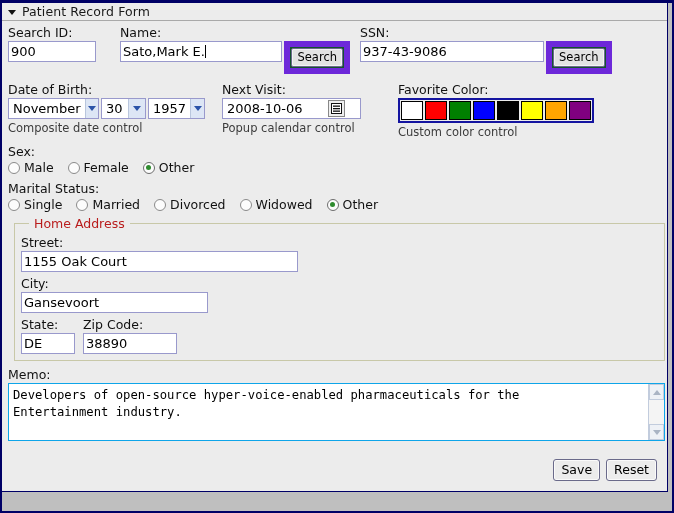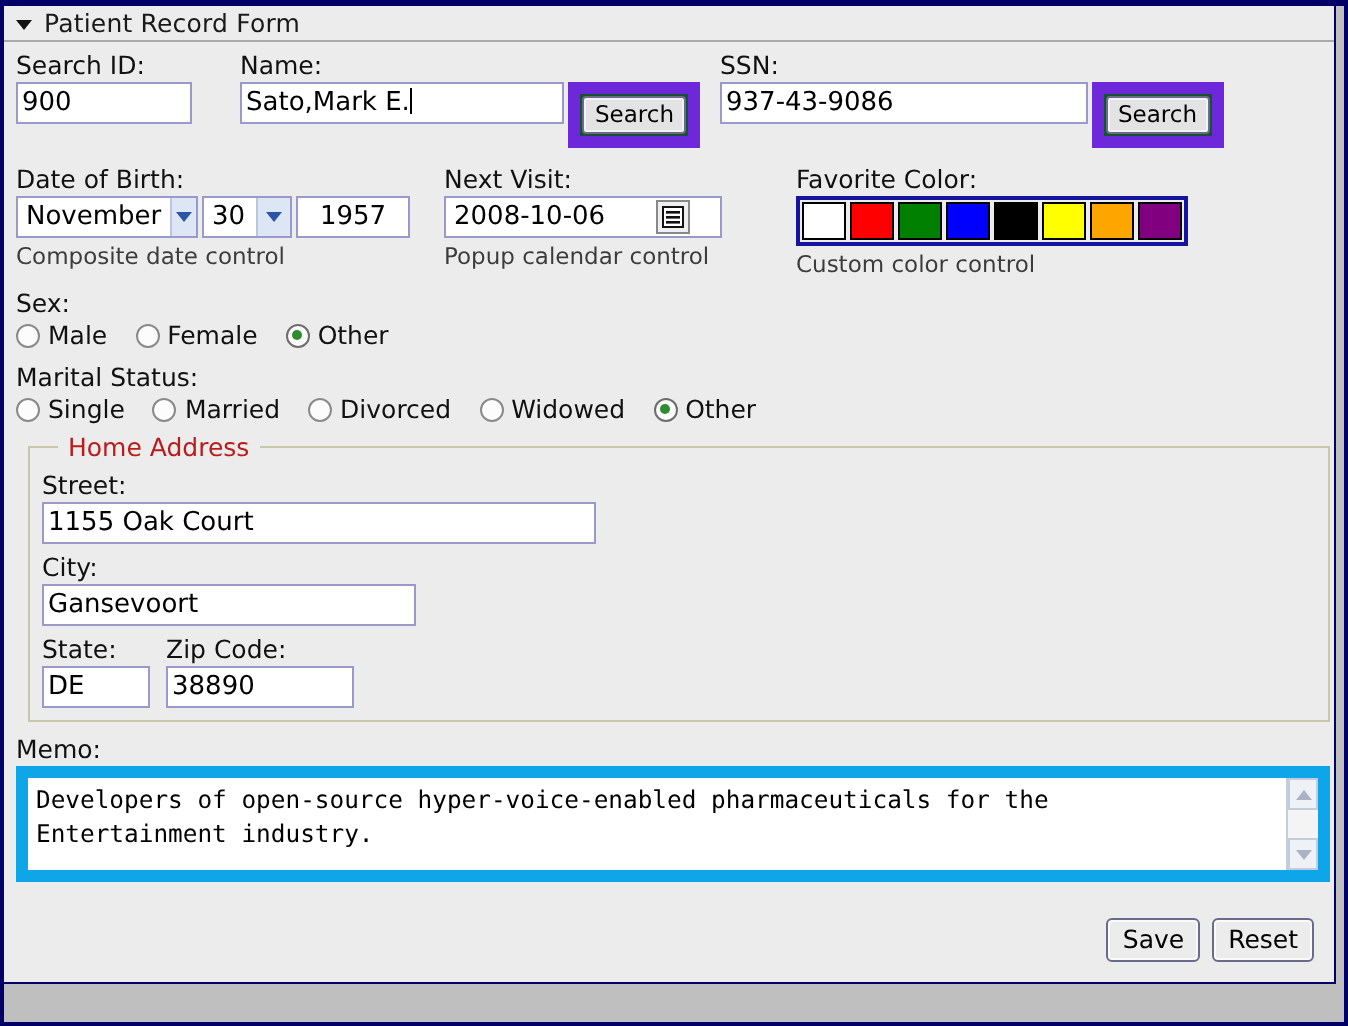--- a/index.html
+++ b/index.html
@@ -213,21 +213,21 @@
   }
   .fs > legend {
     font-size: 12.5px;
     color: #b91c1c;
     padding: 0 5px;
     margin-left: 8px;
   }
   
   .memo-box {
     position: relative;
-    border: 6px solid #0ea5e9;
+    border: 1px solid #0ea5e9;
     background: #fff;
     height: 58px;
     width: 657px;
   }
   .memo-text {
     font-family: "DejaVu Sans Mono", "Liberation Mono", monospace;
     font-size: 12.2px;
     color: #000;
     line-height: 17px;
     padding: 3px 4px;
@@ -329,21 +329,21 @@
               <span class="sel-arrow">
                   <span class="chev"></span>
                 </span>
             </span>
             <span class="sel" style="width:45px;">
               <span class="sel-val" style="flex:1;">30</span>
               <span class="sel-arrow">
                   <span class="chev"></span>
                 </span>
             </span>
-            <span class="sel" style="width:57px;flex-direction:column;">
+            <span class="sel" style="width:57px;">
               <span class="sel-val" style="flex:1;">1957</span>
               <span class="sel-arrow">
                   <span class="chev"></span>
                 </span>
             </span>
           </div>
           <span class="hint">Composite date control</span>
         </div>
 
         <div class="field-col" style="width:166px;">

